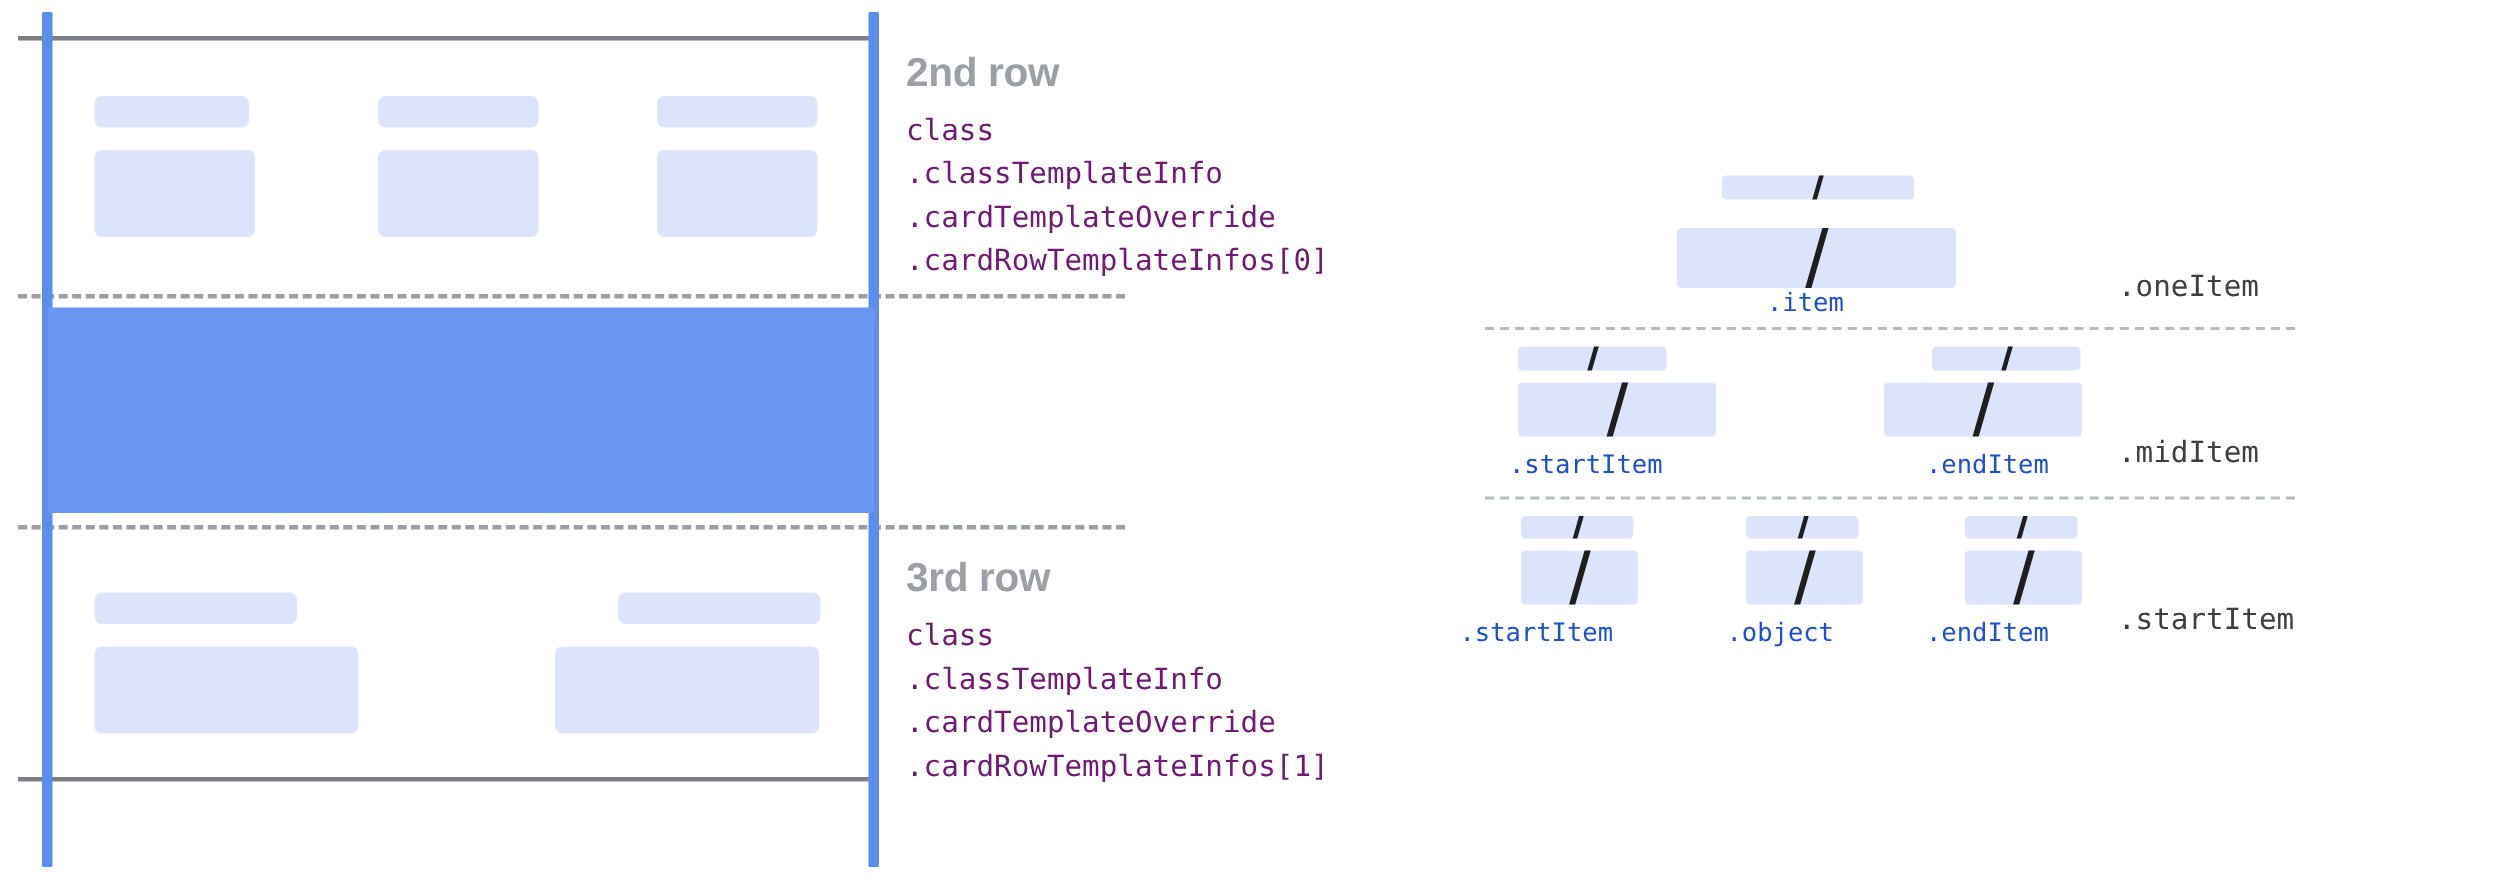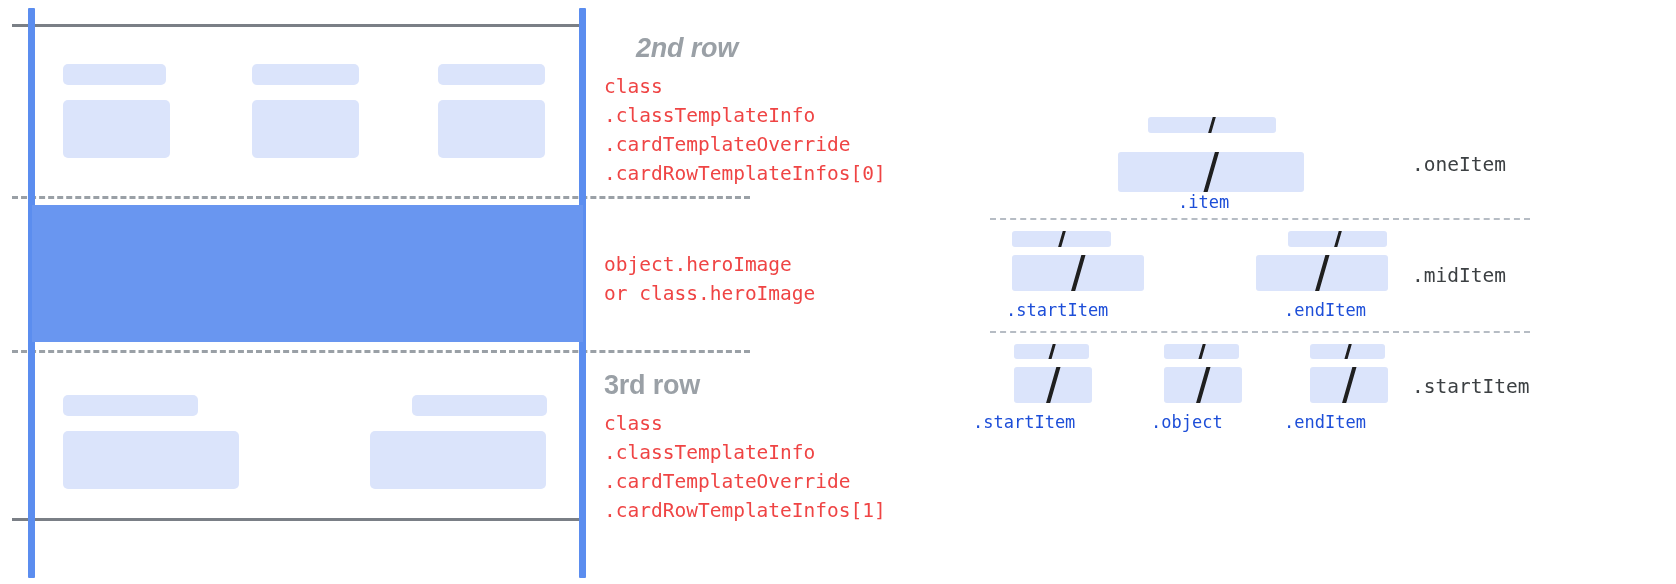--- a/index.html
+++ b/index.html
@@ -56,21 +56,21 @@
     font-size: 27px;
     color: #9aa0a6;
     letter-spacing: -0.2px;
     white-space: nowrap;
   }
   .code-block {
     position: absolute;
     font-family: "DejaVu Sans Mono", monospace;
     font-size: 19.5px;
     line-height: 29px;
-    color: #ef4444;
+    color: #701a75;
     white-space: pre;
   }
 
   
   .r-dashed {
     position: absolute;
     height: 0;
     border-top: 2px dashed #b6bcc4;
   }
   .bar {
@@ -99,20 +99,21 @@
     font-size: 17px;
     color: #1d4ed8;
     white-space: nowrap;
   }
   .r-group-label {
     position: absolute;
     font-family: "DejaVu Sans Mono", monospace;
     font-size: 19.5px;
     color: #3c4043;
     white-space: nowrap;
+    margin-top: 26px;
   }
 </style>
 </head>
 <body>
 
 <div id="canvas">
 
   <div class="abs" style="left:0;top:0;width:600px;height:584px;">
 
     <div class="hline-solid" style="left:12px;top:24px;width:570px;"></div>
@@ -136,28 +137,26 @@
 
     <div class="hero" style="left:32px;top:205px;width:551px;height:137px;"></div>
 
     <div class="chip" style="left:63px;top:395px;width:135px;height:21px;"></div>
     <div class="chip" style="left:63px;top:431px;width:176px;height:58px;"></div>
 
     <div class="chip" style="left:412px;top:395px;width:135px;height:21px;"></div>
     <div class="chip" style="left:370px;top:431px;width:176px;height:58px;"></div>
   </div>
 
-  <div class="row-title" style="left:636px;top:33px;font-style:italic;">2nd row</div>
+  <div class="row-title" style="left:604px;top:33px;">2nd row</div>
   <div class="code-block" style="left:604px;top:72px;">class
 .classTemplateInfo
 .cardTemplateOverride
 .cardRowTemplateInfos[0]</div>
 
-  <div class="code-block" style="left:604px;top:250px;">object.heroImage
-or class.heroImage</div>
 
   <div class="row-title" style="left:604px;top:370px;">3rd row</div>
   <div class="code-block" style="left:604px;top:409px;">class
 .classTemplateInfo
 .cardTemplateOverride
 .cardRowTemplateInfos[1]</div>
 
   <div class="abs" style="left:0;top:0;width:1676px;height:584px;">
 
     <div class="bar" style="left:1148px;top:117px;width:128px;height:16px;">

